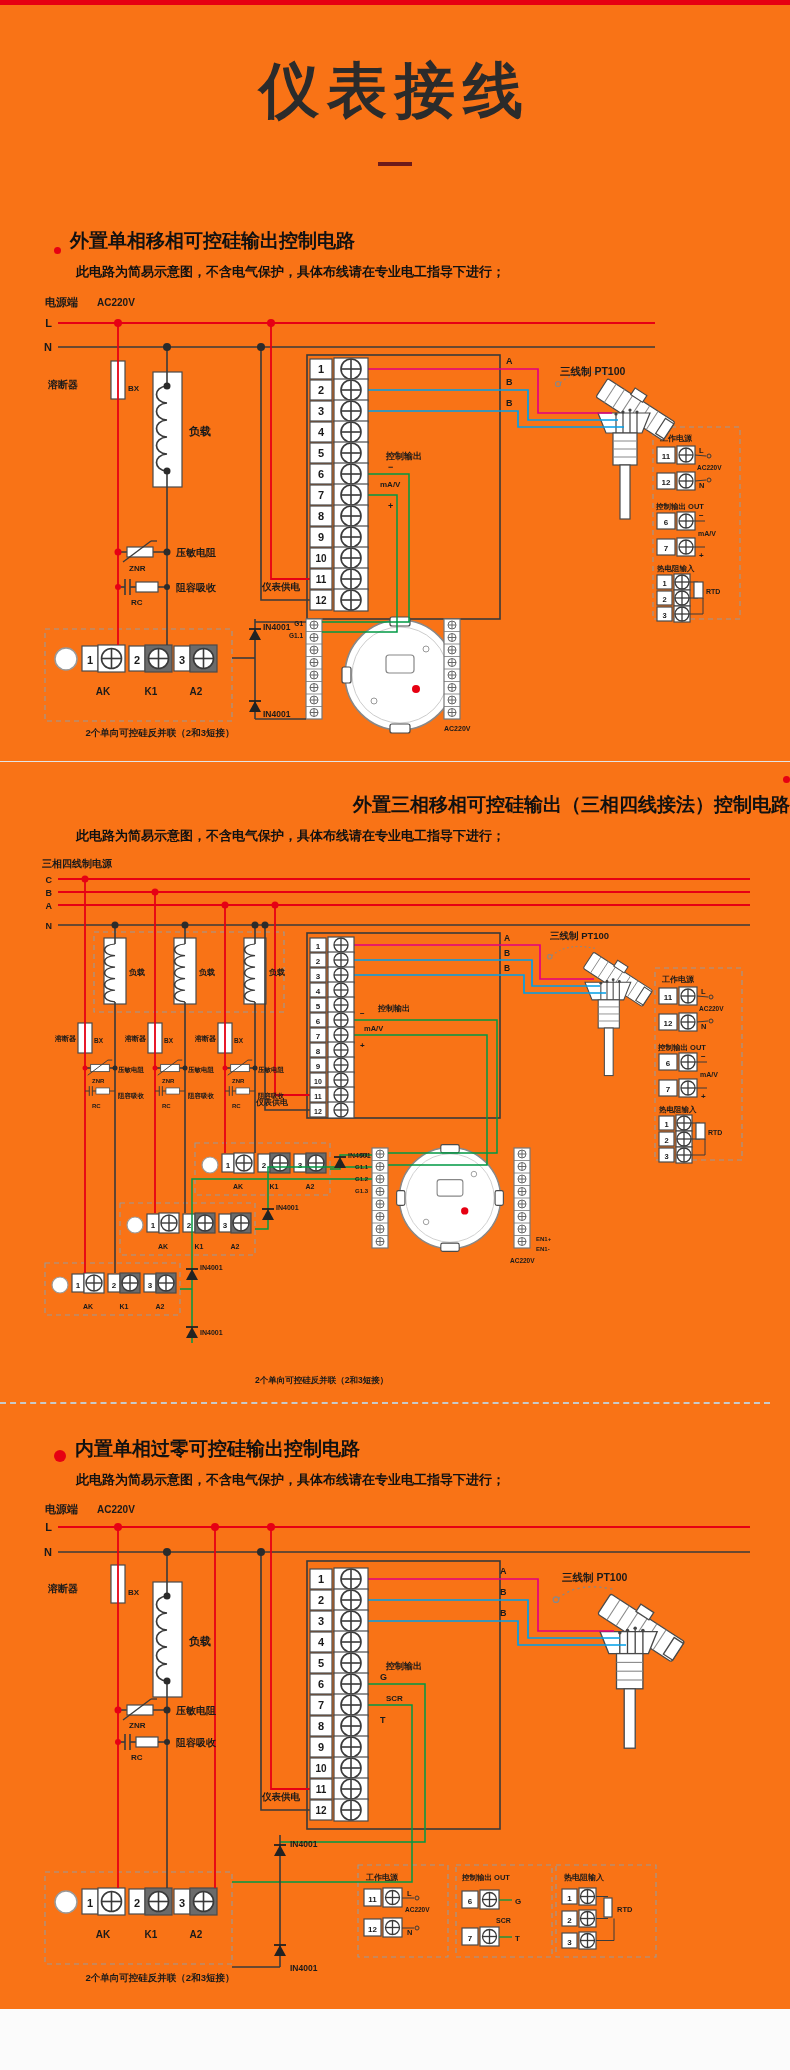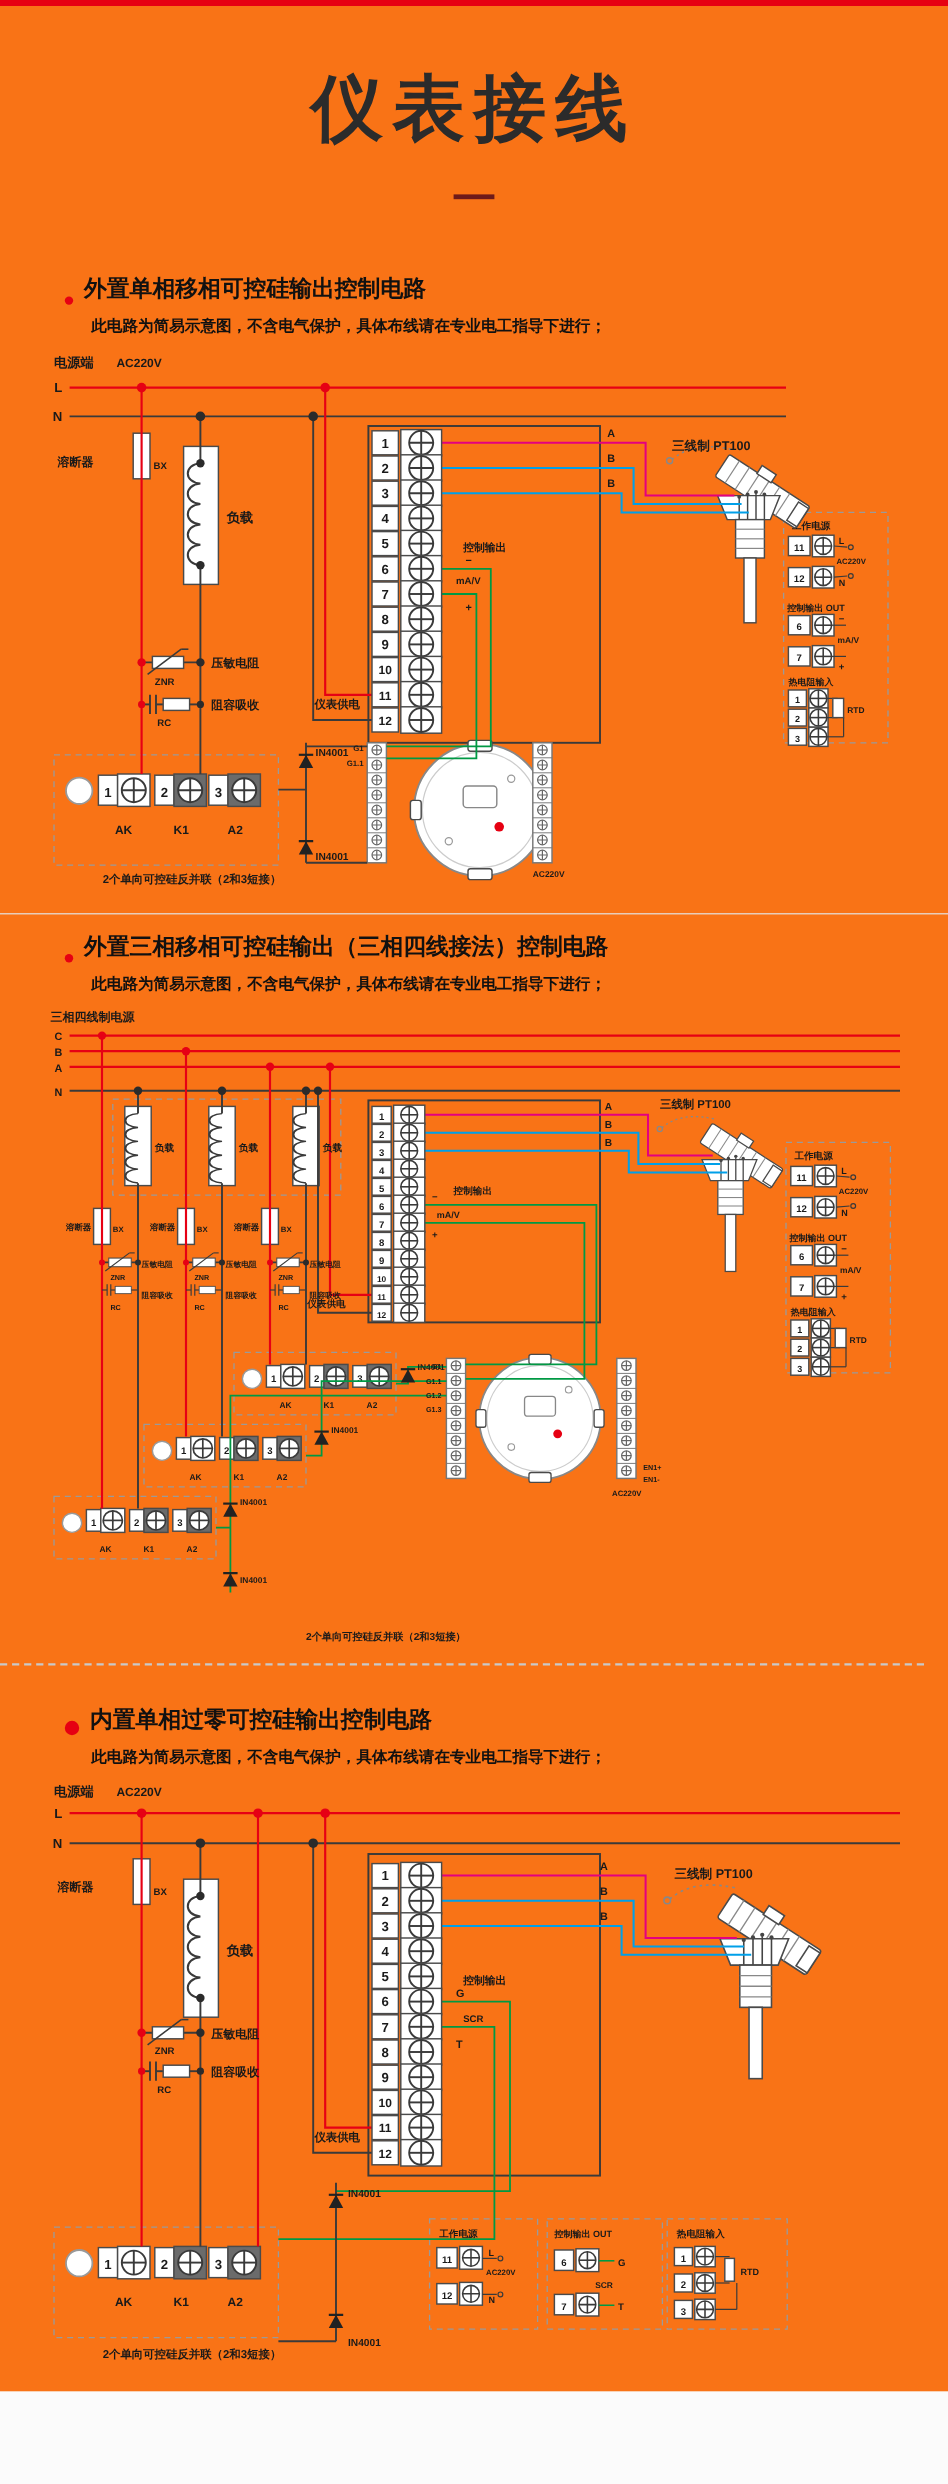--- a/index.html
+++ b/index.html
@@ -2,21 +2,21 @@
 <html><head>
 <meta charset="utf-8">
 <style>
   html,body{margin:0;padding:0;background:#fbfbfb;}
   .page{width:790px;margin:0 auto;background:#f97316;font-family:"Liberation Sans",sans-serif;color:#1a1a1a;position:relative;}
   .topbar{height:5px;background:#e60012;}
   .title{margin:46px 0 0 0;text-align:center;font-size:60px;font-weight:bold;letter-spacing:8px;color:#2b2b2b;}
   .title-dash{width:34px;height:4px;background:#6d1a1a;margin:30px auto 0 auto;}
   .sec-head{display:flex;align-items:flex-end;gap:9px;margin:0 0 0 54px;}
   .sec1 .sec-head{margin-top:62px;}
-  .sec2 .sec-head{margin-top:14px;}
+  .sec2 .sec-head{margin-top:14px;flex-direction:column;}
   .sec3 .sec-head{margin-top:32px;}
   .bullet{width:7px;height:7px;border-radius:50%;background:#e60012;flex:0 0 auto;}
   .bullet.big{width:12px;height:12px;}
   .sec-head h2{margin:0;font-size:19px;font-weight:bold;color:#111;}
   .note{margin:9px 0 0 76px;font-size:13px;font-weight:bold;color:#111;}
   .diag{display:block;margin-top:8px;}
   .divider-solid{border:none;border-top:1px solid #e4e4e4;margin:0;}
   .divider-dashed{border:none;border-top:2px dashed #c9c9c9;margin:4px 20px 0 0;}
   
   .fb{font-family:"Liberation Sans",sans-serif;font-weight:bold;fill:#1a1a1a;}

